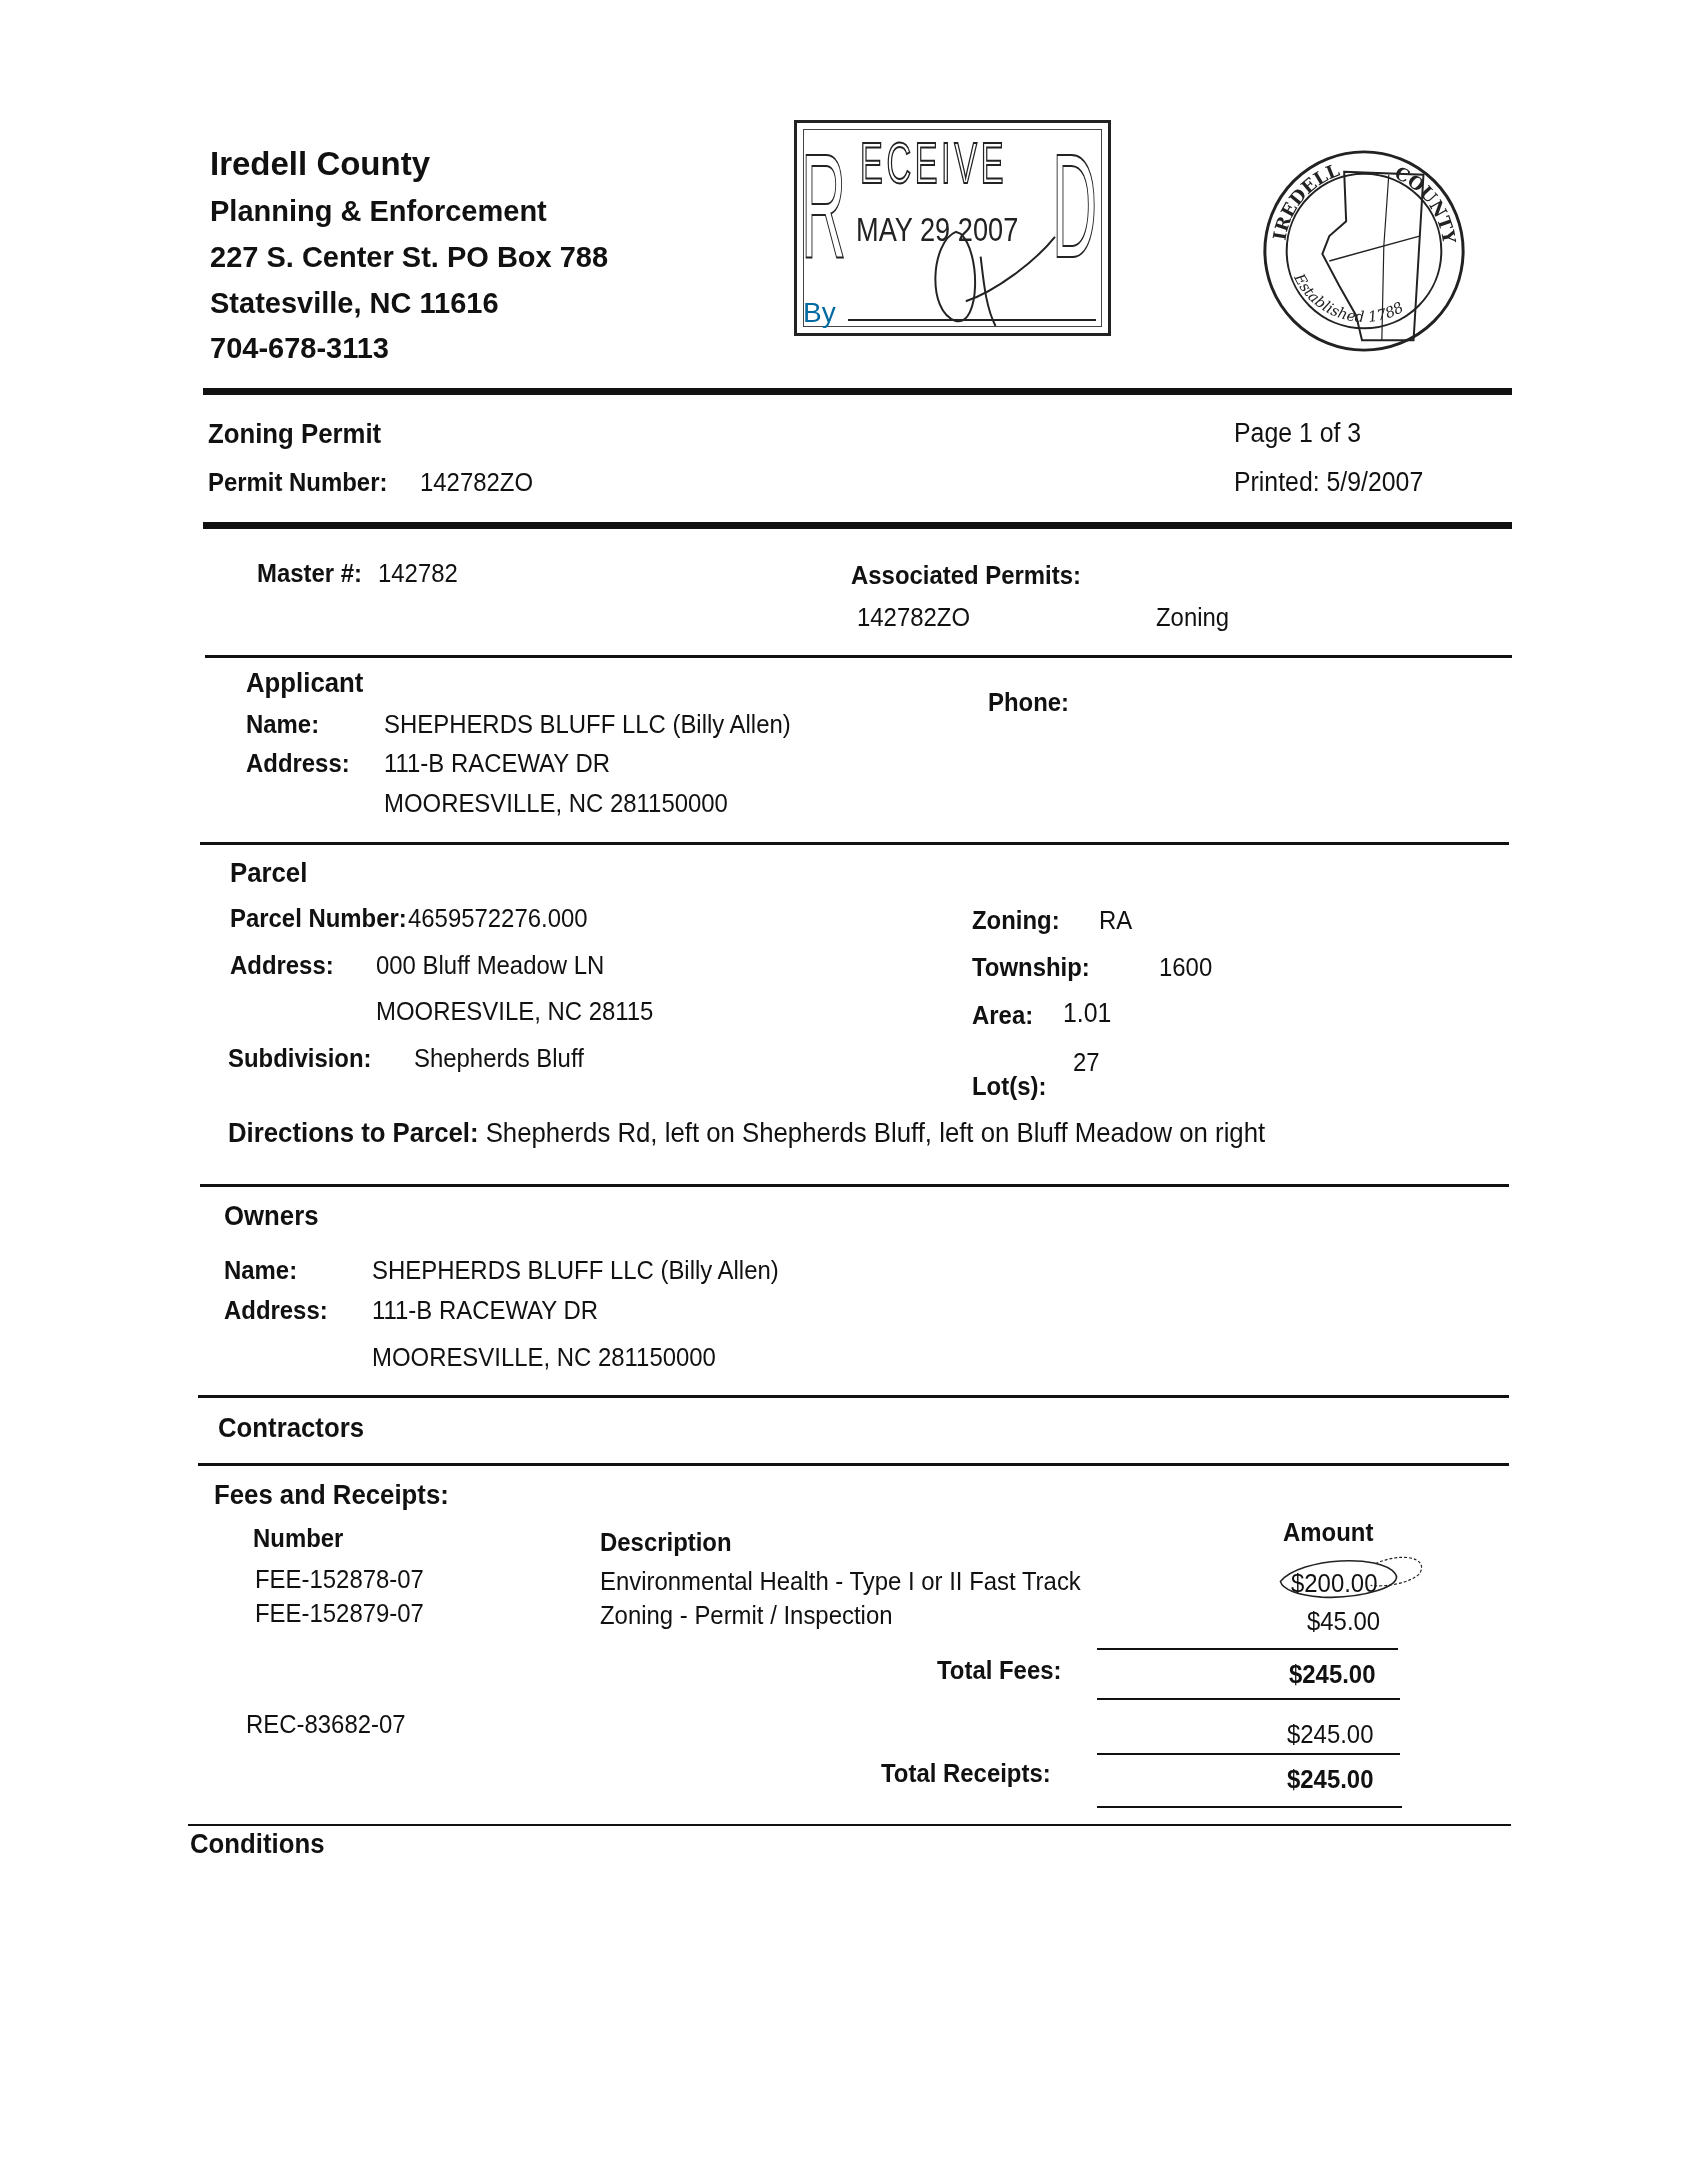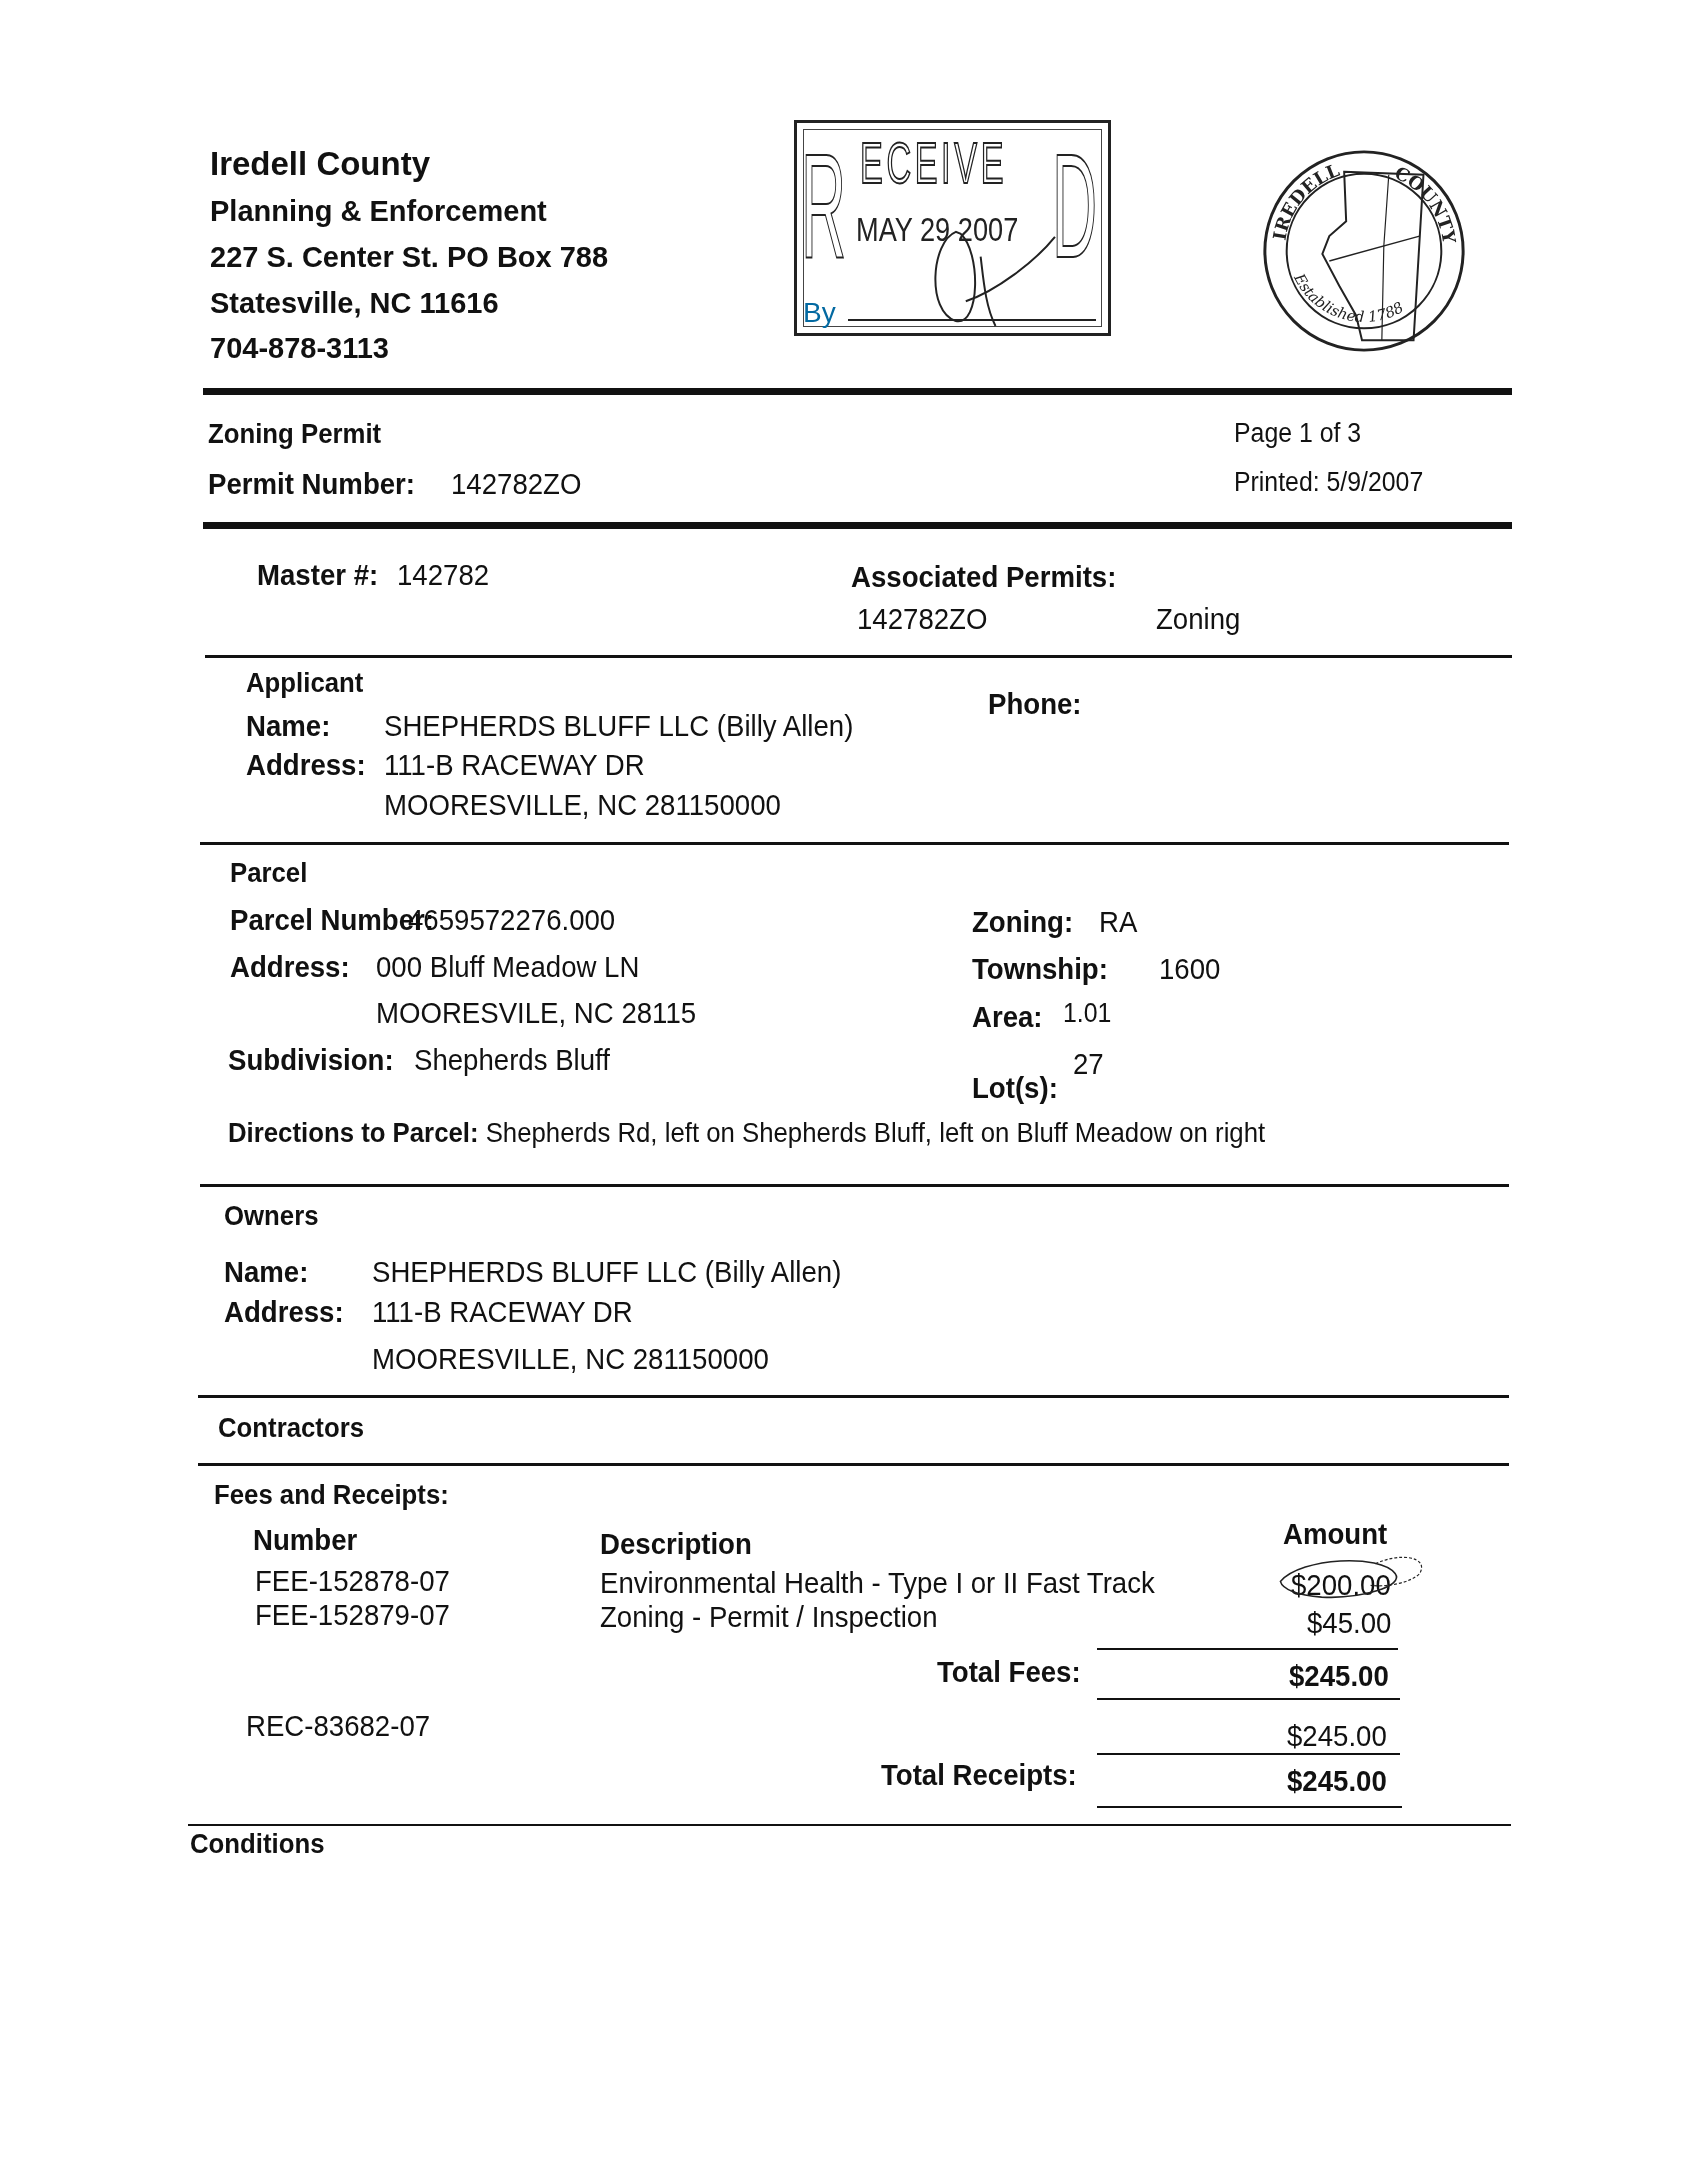--- a/index.html
+++ b/index.html
@@ -4,21 +4,21 @@
   <style>
     html, body { margin: 0; padding: 0; background: #ffffff; }
     body {
       width: 1687px; height: 2175px; position: relative; overflow: hidden;
       font-family: "Liberation Sans", sans-serif; color: #111111;
     }
     .abs { position: absolute; white-space: nowrap; }
     .b { font-weight: bold; }
     .f28 { font-size: 28px; }
     .f27 { font-size: 27px; }
-    .f26 { font-size: 30px; }
+    .f26 { font-size: 26px; }
     .cond { transform: scaleX(0.92); transform-origin: left center; display: inline-block; }
     .rule { position: absolute; background: #111; }
     .rule.thick { height: 7px; }
     .rule.med { height: 3px; }
     .rule.thin { height: 2px; }
 
     
     .hdr-line { position: absolute; left: 210px; font-weight: bold; font-size: 29px; }
 
     
@@ -46,21 +46,21 @@
     .seal { position: absolute; left: 1245px; top: 137px; width: 238px; height: 228px; }
   </style>
 </head>
 <body>
 
 <div>
   <div class="hdr-line" style="top:145px;font-size:33px;">Iredell County</div>
   <div class="hdr-line" style="top:195px;">Planning &amp; Enforcement</div>
   <div class="hdr-line" style="top:241px;">227 S. Center St.  PO Box 788</div>
   <div class="hdr-line" style="top:287px;">Statesville, NC 11616</div>
-  <div class="hdr-line" style="top:332px;">704-878-3113</div>
+  <div class="hdr-line" style="top:332px;">704-678-3113</div>
 </div>
 
 <div class="stamp">
   <div class="stamp-inner"></div>
   <div class="stamp-big" style="left:4px;top:8px;">R</div>
   <div class="stamp-mid" style="left:63px;top:12px;">ECEIVE</div>
   <div class="stamp-big" style="left:255px;top:8px;">D</div>
   <div class="stamp-date" style="left:59px;top:87px;">MAY 29 2007</div>
   <svg style="position:absolute;left:129px;top:99px;" width="139" height="109" viewBox="0 0 140 110">
     <path d="M30 10 C 5 20, 0 90, 30 100 C 55 105, 55 30, 35 12 Z" fill="none" stroke="#222" stroke-width="2"></path>

